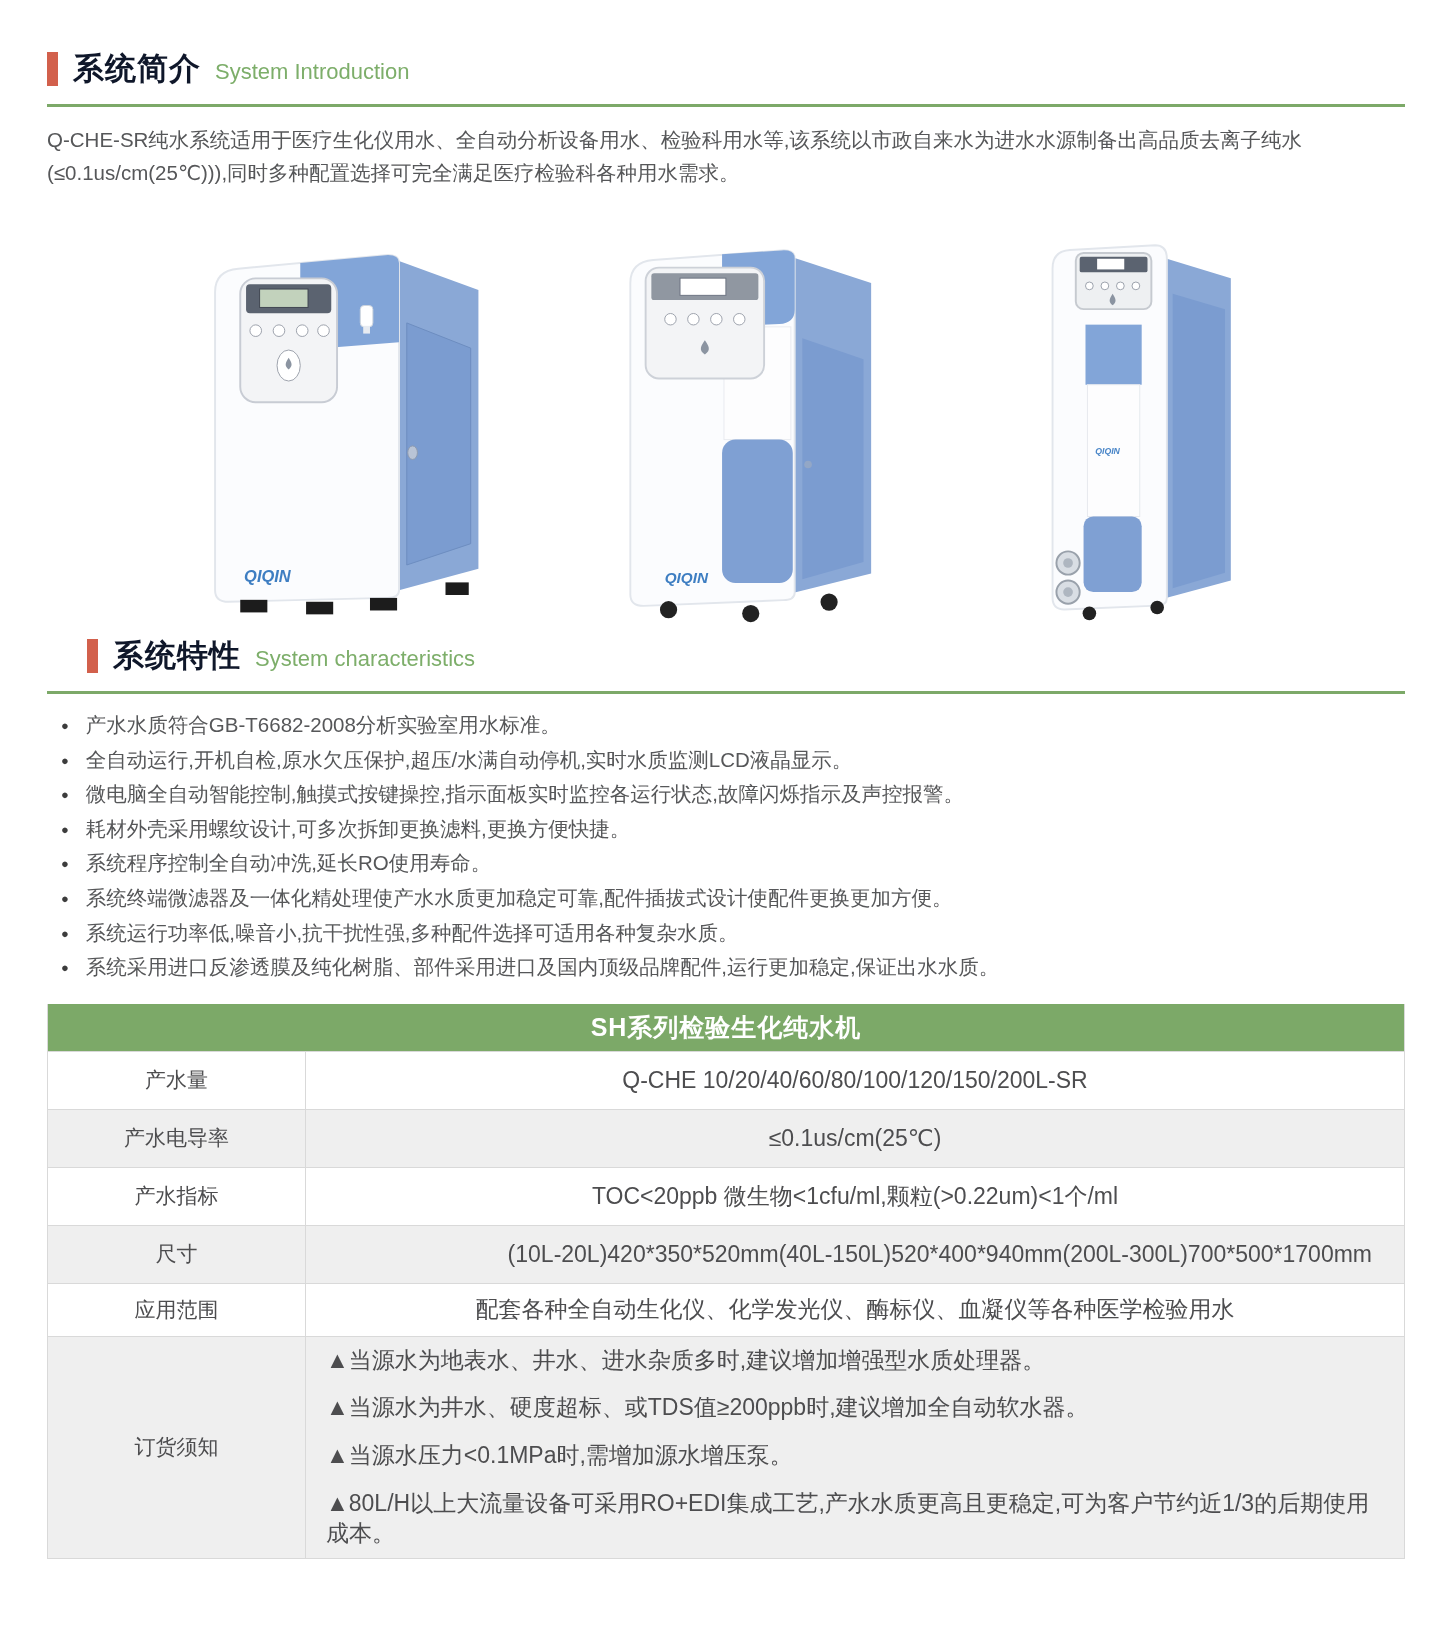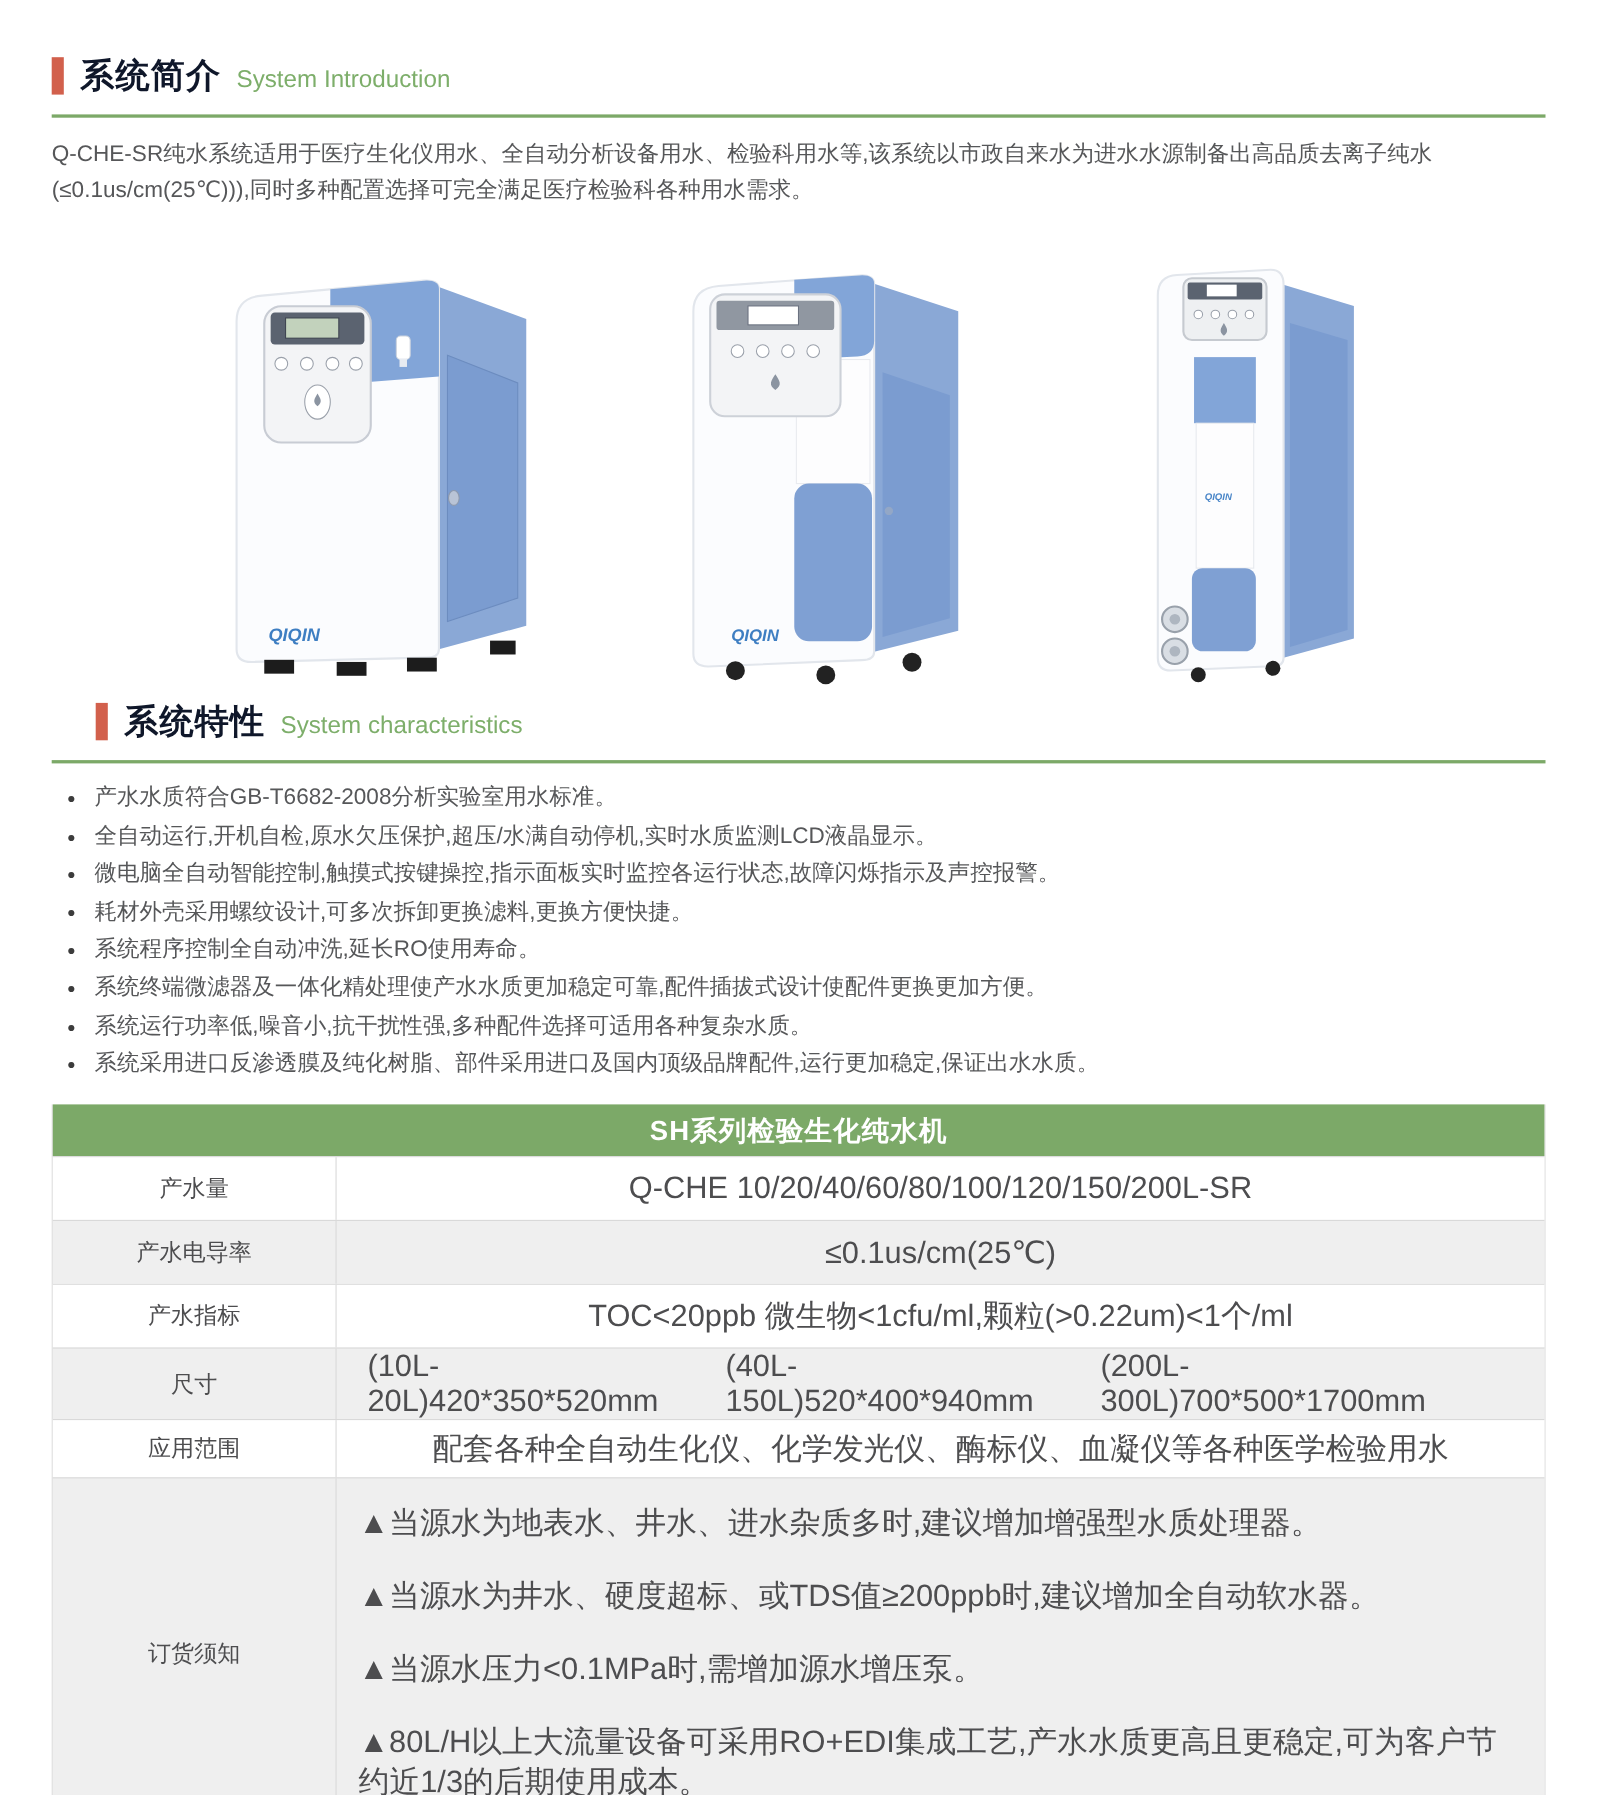--- a/index.html
+++ b/index.html
@@ -37,24 +37,24 @@
 
   
   .spec-table { margin-top:26px; width:1358px; border:1px solid #d9d9d9; border-top:none; }
   .spec-header { background:#7ca968; color:#ffffff; font-size:25px; font-weight:bold;
                  height:47px; display:flex; align-items:center; justify-content:center; letter-spacing:1px; }
   .spec-row { display:flex; border-top:1px solid #d9d9d9; background:#ffffff; }
   .spec-row.alt { background:#efefef; }
   .spec-label { width:258px; flex:0 0 auto; display:flex; align-items:center; justify-content:center;
                 font-size:21px; color:#4d4d4f; border-right:1px solid #d9d9d9; }
   .spec-value { flex:1; display:flex; align-items:center; justify-content:center;
-                font-size:28px; color:#4d4d4f; min-height:56px; padding:0 14px; text-align:center; }
+                font-size:23px; color:#4d4d4f; min-height:56px; padding:0 14px; text-align:center; }
   .spec-value.dims { justify-content:flex-end; padding:0 32px 0 28px; text-align:left; }
   .spec-value.notes { flex-direction:column; align-items:flex-start; justify-content:center;
-                      padding:14px 20px; text-align:left;gap:12px; }
+                      padding:0 20px; text-align:left; }
   .spec-value.notes div { margin:9px 0; line-height:1.3; }
   .row-h { min-height:57px; }
   .row-app { min-height:52px; }
 </style>
 </head>
 <body>
 
 <div class="page">
 
 

